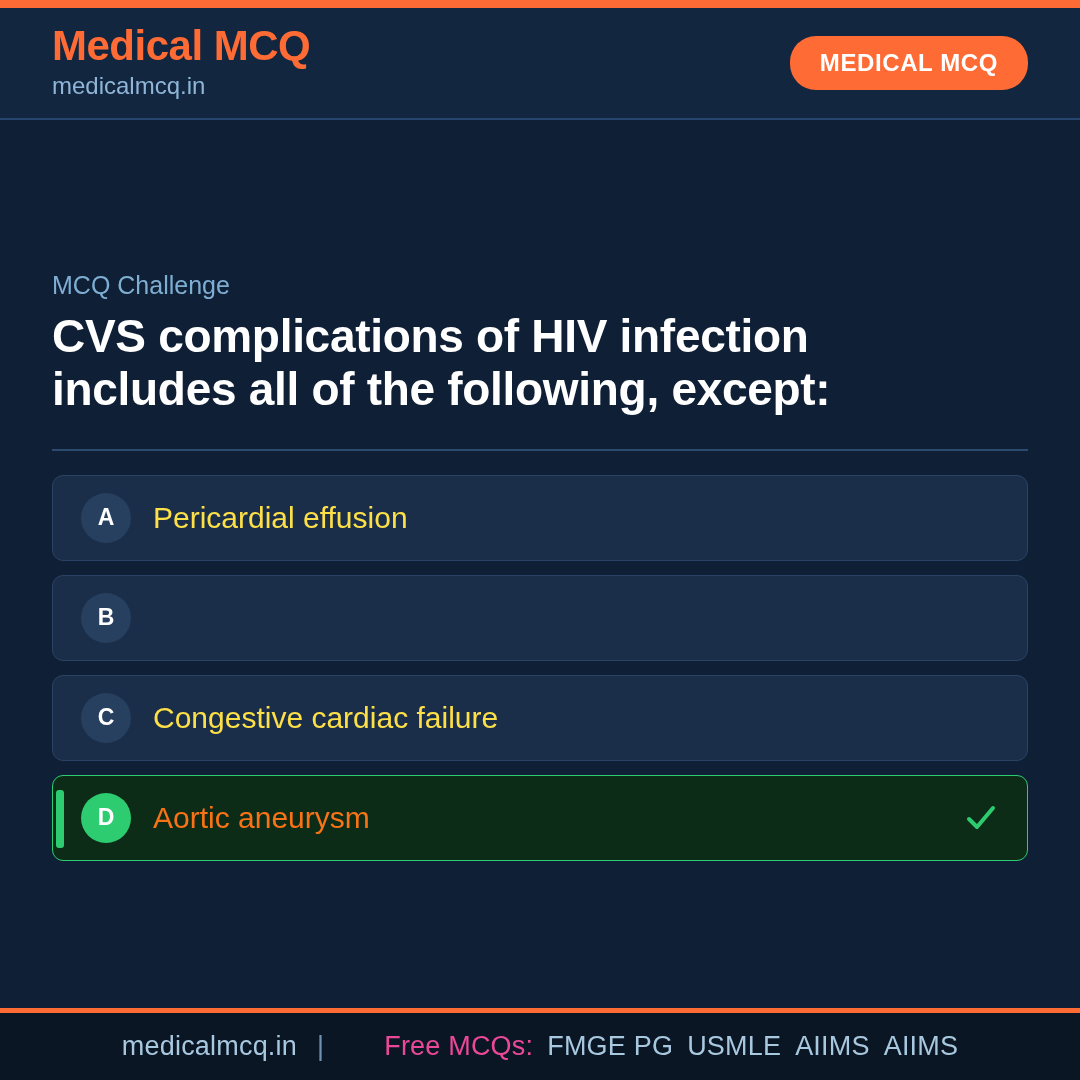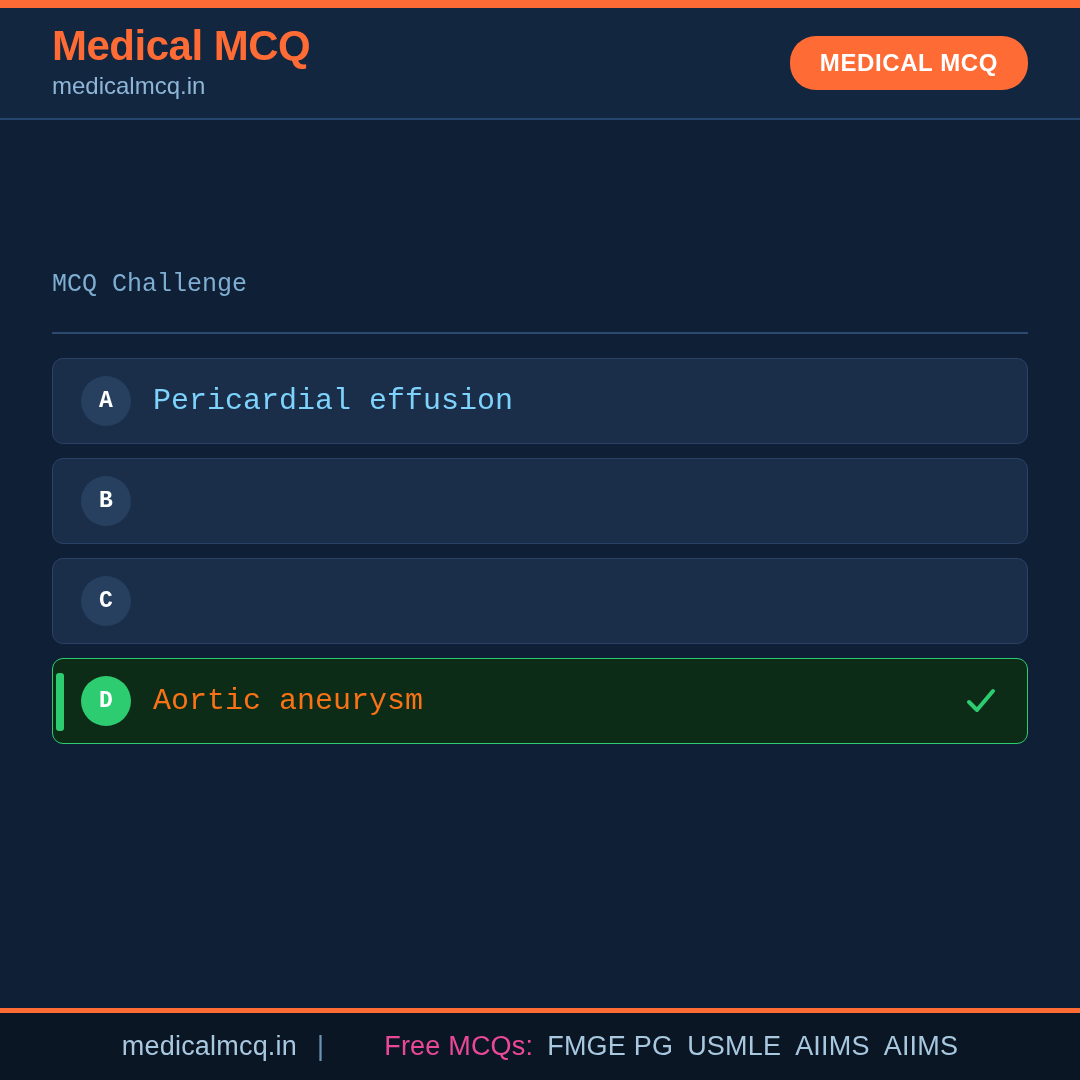--- a/index.html
+++ b/index.html
@@ -62,21 +62,20 @@
     white-space:nowrap;
   }
 
   
   .main {
     flex:1 1 auto;
     padding:0 52px;
     display:flex;
     flex-direction:column;
     position:relative;
-    font-family:Liberation Mono, monospace;
   }
 
   .eyebrow {
     margin-top:150px;
     font-size:25px;
     color:#7FAED3;
     line-height:1.2;
   }
 
   .question {
@@ -126,21 +125,21 @@
     font-size:23px;
     font-weight:bold;
     display:flex;
     align-items:center;
     justify-content:center;
   }
 
   .option-text {
     margin-left:22px;
     font-size:30px;
-    color:#7dd3fc;
+    color:#fde047;
     line-height:1.2;
     flex:1 1 auto;
   }
 
   
   .option.correct {
     background:#0D2C17;
     border:1px solid #2ECC71;
   }
   .option.correct .accent-bar {
@@ -200,35 +199,37 @@
   <div class="header">
     <div class="brand">
       <div class="brand-title">Medical MCQ</div>
       <div class="brand-sub">medicalmcq.in</div>
     </div>
     <div class="header-badge">MEDICAL MCQ</div>
   </div>
 
   <div class="main">
     <div class="eyebrow">MCQ Challenge</div>
+    <div class="question">CVS complications of HIV infection includes all of the following, except:</div>
     <div class="divider"></div>
 
     <div class="options">
 
       <div class="option">
         <div class="option-badge">A</div>
         <div class="option-text">Pericardial effusion</div>
       </div>
 
       <div class="option">
         <div class="option-badge">B</div>
       </div>
 
       <div class="option">
         <div class="option-badge">C</div>
+        <div class="option-text">Congestive cardiac failure</div>
       </div>
 
       <div class="option correct">
         <div class="accent-bar"></div>
         <div class="option-badge">D</div>
         <div class="option-text">Aortic aneurysm</div>
         <div class="check-icon">
           <svg width="36" height="36" viewBox="0 0 36 36" aria-hidden="true">
             <path d="M6 19 L14 27 L30 8" fill="none" stroke="#2ECC71" stroke-width="4" stroke-linecap="round" stroke-linejoin="round"></path>
           </svg>

